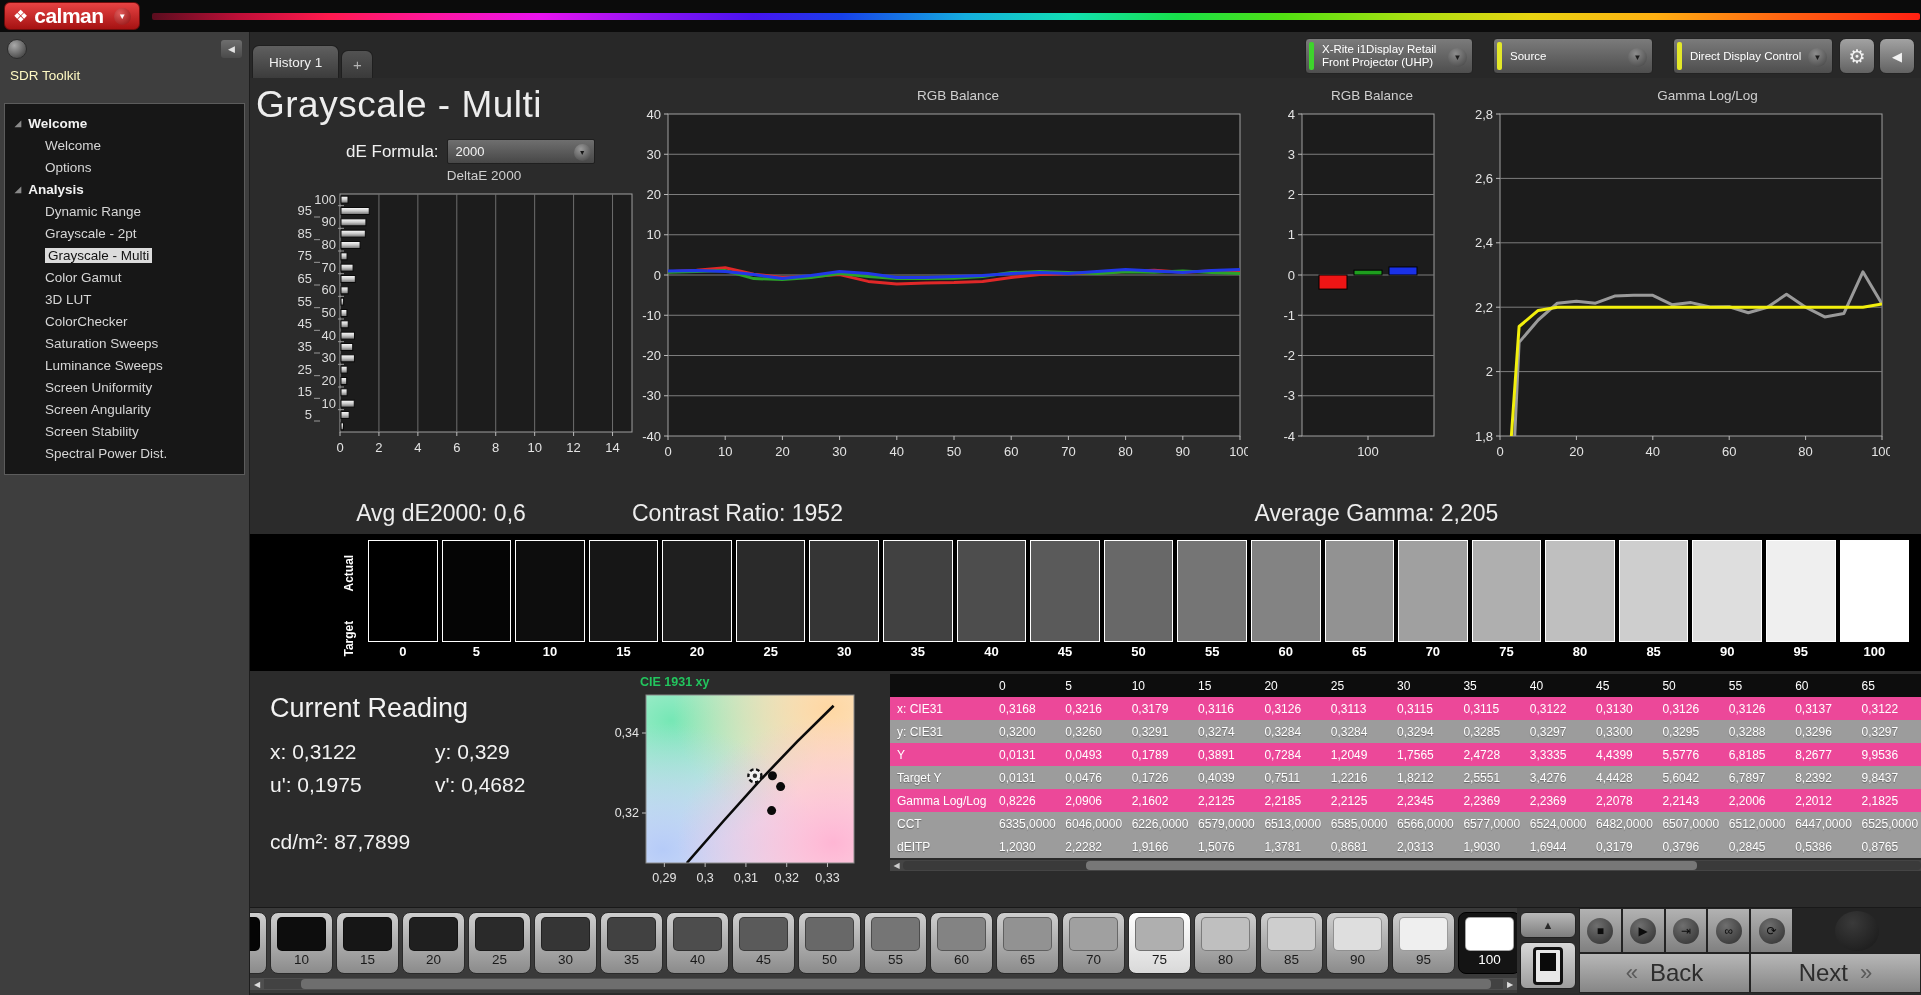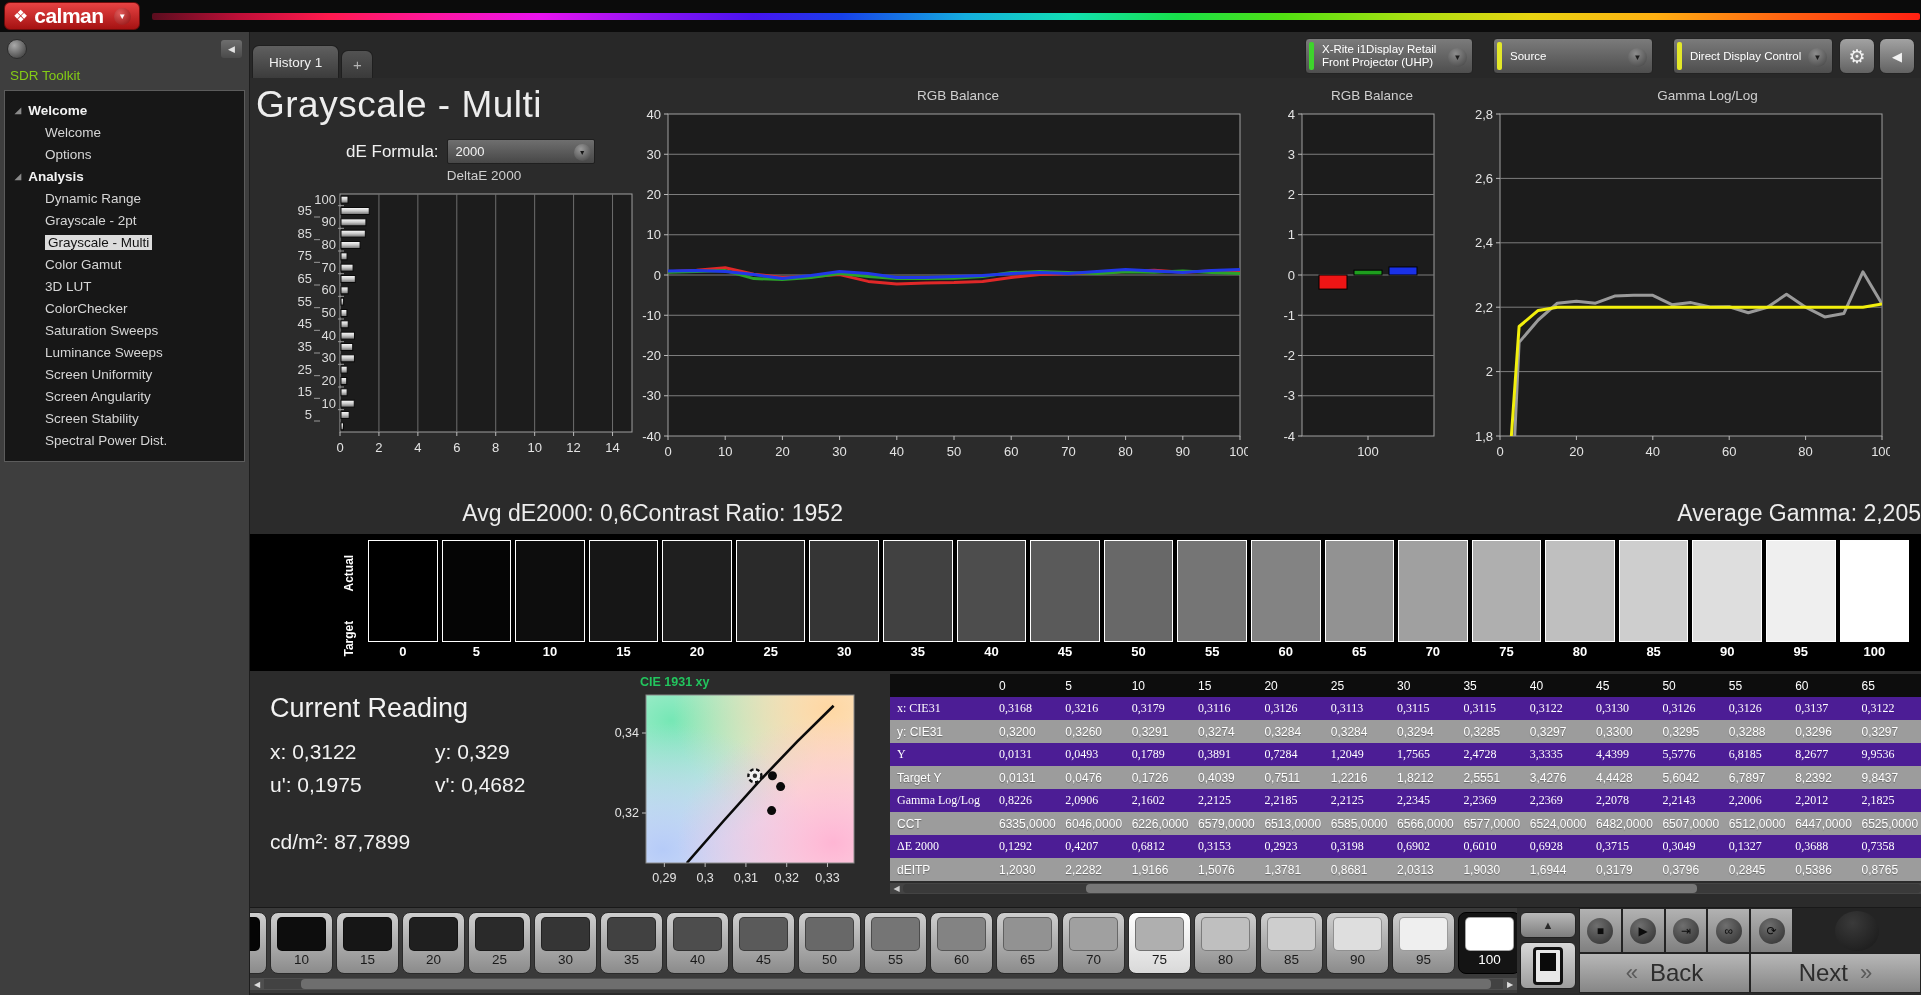--- a/index.html
+++ b/index.html
@@ -22,21 +22,21 @@
       #a8e012 71%,#e8d412 78%,#ffb012 85%,#ff6612 92%,#ff2012 100%);}
   
   .body{display:flex;height:963px;}
   .sidebar{width:250px;flex:none;background:#3e3e3e;display:flex;flex-direction:column;
            border-right:1px solid #1d1d1d;}
   .side-top{height:34px;display:flex;align-items:center;justify-content:space-between;padding:0 7px;}
   .side-circle{width:20px;height:20px;border-radius:50%;border:1px solid #2c2c2c;
            background:radial-gradient(circle at 35% 30%,#a9a9a9,#4e4e4e 75%);}
   .side-collapse{width:21px;height:18px;border-radius:3px;background:linear-gradient(#6e6e6e,#4a4a4a);
            color:#e3e3e3;font-size:9px;text-align:center;line-height:18px;}
-  .side-title{color:#84cc16;font-size:13.5px;padding:2px 10px 7px;}
+  .side-title{color:#fef9c3;font-size:13.5px;padding:2px 10px 20px;}
   .tree{margin:0 4px;background:#171717;border:1px solid #5c5c5c;padding:9px 0;
         font-size:13.5px;color:#d6d6d6;}
   .tree-group{font-weight:bold;color:#f2f2f2;padding:3px 0 4px 10px;display:flex;gap:7px;align-items:center;cursor:default;}
   .tree-group .tri{color:#8a8a8a;font-size:8px;}
   .tree-item{padding:3px 2px 4px 40px;cursor:default;}
   .tree-item .sel{background:#dcdcdc;color:#121212;padding:0 3px;}
   .side-fill{flex:1;}
   
   .main{flex:1;min-width:0;display:flex;flex-direction:column;background:#2b2b2b;}
   .tabrow{height:46px;display:flex;align-items:flex-end;padding:5px 4px 0 2px;background:#282828;}
@@ -70,21 +70,21 @@
         background:linear-gradient(#6f6f6f,#474747);color:#f2f2f2;font-size:13px;line-height:23px;
         padding-left:8px;}
   .mini-drop .arr{position:absolute;right:3px;top:4px;width:17px;height:17px;border-radius:50%;
         background:radial-gradient(circle at 40% 30%,#9a9a9a,#3d3d3d);color:#151515;font-size:7px;
         text-align:center;line-height:17px;}
   .chart-title{color:#cfcfcf;font-size:13.5px;text-align:center;height:18px;}
   .c-deltae .chart-title{width:362px;margin-left:28px;padding-left:50px;}
   .chart-mt{margin-top:10px;}
   
   .stats-row{display:flex;height:42px;align-items:center;}
-  .stat{color:#ededed;font-size:23px;text-align:right;white-space:nowrap;}
+  .stat{color:#ededed;font-size:23px;text-align:center;white-space:nowrap;}
   
   .swatch-strip{height:137px;background:#000;display:flex;padding:6px 8px 0 92px;}
   .sw-rowlabels{width:26px;flex:none;display:flex;flex-direction:column;color:#fff;
       font-size:12px;font-weight:bold;}
   .sw-rowlabels span{flex:1;writing-mode:vertical-rl;transform:rotate(180deg);text-align:center;}
   .sw-cells{flex:1;display:flex;}
   .swcell{flex:1;margin-right:4px;display:flex;flex-direction:column;}
   .sw{height:102px;border:1px solid #fff;}
   .swlab{height:22px;color:#fff;font-size:13px;font-weight:bold;text-align:center;line-height:20px;}
   
@@ -93,21 +93,21 @@
   .reading-title{font-size:27px;font-weight:300;margin-bottom:16px;}
   .reading-grid{display:grid;grid-template-columns:165px 1fr;row-gap:9px;font-size:21px;}
   .reading-grid .wide{grid-column:1/3;margin-top:24px;}
   .cie-block{width:290px;flex:none;padding-top:4px;}
   .cie-title{color:#22c55e;font-size:12.5px;width:270px;padding-left:40px;font-weight:bold;}
   .table-block{flex:1;min-width:0;padding-top:3px;}
   table.meas{border-collapse:collapse;table-layout:fixed;width:100%;font-size:12px;color:#fff;}
   table.meas th,table.meas td{padding:3px 4px 3px 7px;text-align:left;font-weight:normal;
       overflow:hidden;white-space:nowrap;height:23px;}
   table.meas tr.hdr{background:#0d0d0d;}
-  table.meas tr.dark{background:#4c1d95;font-family:Liberation Serif, serif;}
+  table.meas tr.dark{background:#ec4899;}
   table.meas tr.lite{background:#9c9c9c;text-shadow:0 1px 1px rgba(0,0,0,.35);}
   table.meas .rowlab{width:102px;}
   .tbl-scroll{height:11px;margin-top:2px;display:flex;align-items:center;background:#444;}
   .tbl-scroll .arrL{width:13px;color:#ccc;font-size:8px;text-align:center;}
   .tbl-scroll .track{flex:1;height:9px;background:#3a3a3a;border-radius:4px;position:relative;}
   .tbl-scroll .thumb{position:absolute;left:18%;width:60%;top:0;height:9px;border-radius:4px;background:#777;}
   
   .bottom-strip{height:86px;background:#3a3a3a;display:flex;border-top:1px solid #191919;}
   .levels-wrap{flex:1;min-width:0;overflow:hidden;padding-top:4px;}
   .levels{display:flex;gap:3px;margin-left:-46px;}
@@ -753,37 +753,20 @@
                     <td>6585,0000</td>
                     <td>6566,0000</td>
                     <td>6577,0000</td>
                     <td>6524,0000</td>
                     <td>6482,0000</td>
                     <td>6507,0000</td>
                     <td>6512,0000</td>
                     <td>6447,0000</td>
                     <td>6525,0000</td>
                   </tr>
-                  <tr class="dark">
-                    <td class="rowlab">ΔE 2000</td>
-                    <td>0,1292</td>
-                    <td>0,4207</td>
-                    <td>0,6812</td>
-                    <td>0,3153</td>
-                    <td>0,2923</td>
-                    <td>0,3198</td>
-                    <td>0,6902</td>
-                    <td>0,6010</td>
-                    <td>0,6928</td>
-                    <td>0,3715</td>
-                    <td>0,3049</td>
-                    <td>0,1327</td>
-                    <td>0,3688</td>
-                    <td>0,7358</td>
-                  </tr>
                   <tr class="lite">
                     <td class="rowlab">dEITP</td>
                     <td>1,2030</td>
                     <td>2,2282</td>
                     <td>1,9166</td>
                     <td>1,5076</td>
                     <td>1,3781</td>
                     <td>0,8681</td>
                     <td>2,0313</td>
                     <td>1,9030</td>

